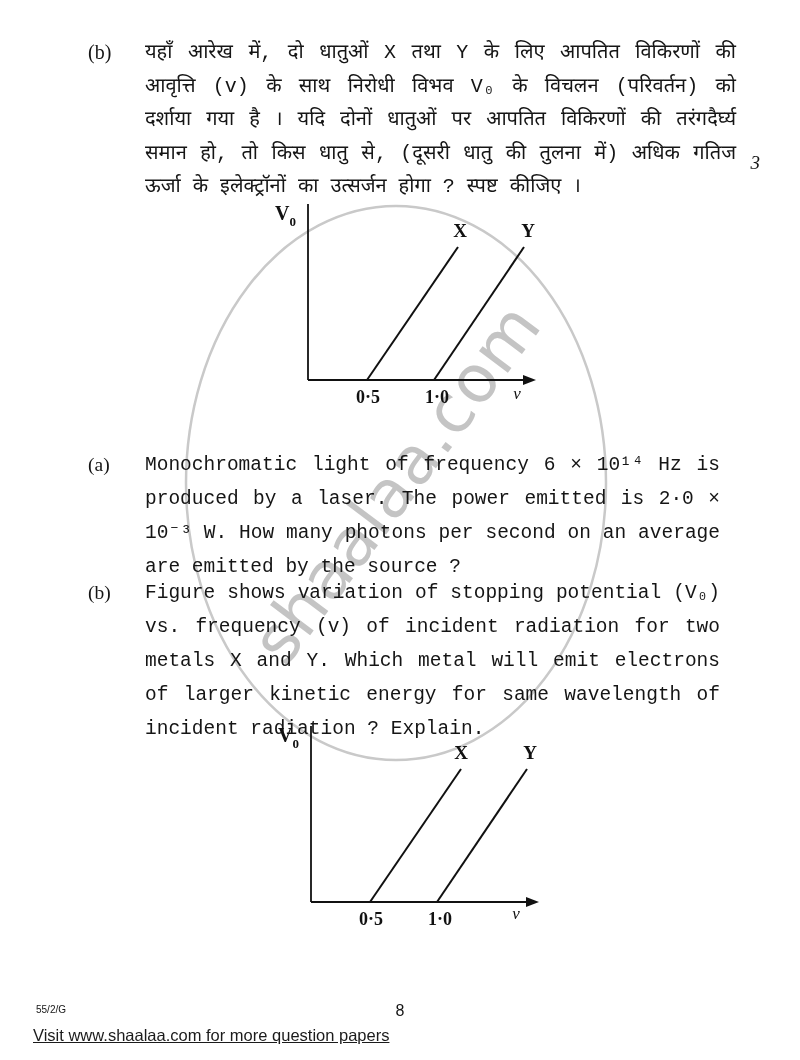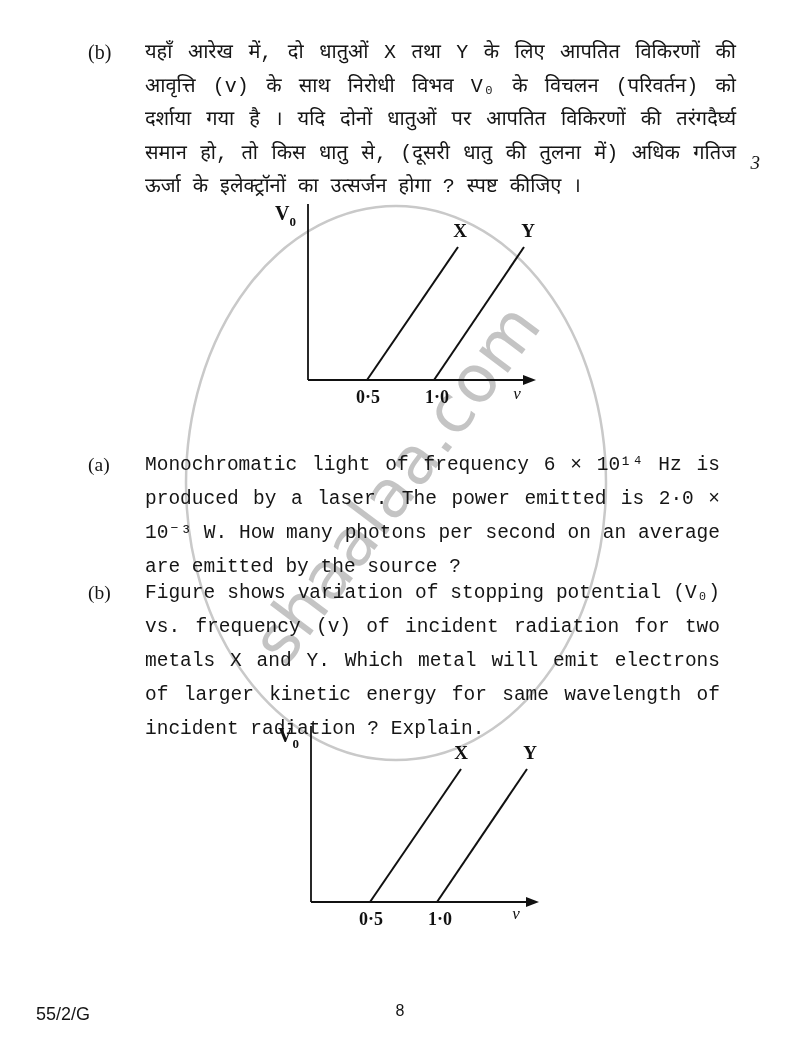--- a/index.html
+++ b/index.html
@@ -21,21 +21,21 @@
   
   .graph-wrap { position:absolute; width:290px; height:228px; }
   .graph-1 { left:255px; top:190px; }
   .graph-2 { left:258px; top:712px; }
   .graph text { font-family:"Liberation Serif","DejaVu Serif",serif; fill:#111; }
   .graph .axis-label { font-weight:bold; font-size:20px; }
   .graph .metal-label { font-weight:bold; font-size:19px; }
   .graph .tick-label { font-weight:bold; font-size:18px; }
   .graph .v-label { font-style:italic; font-size:17px; }
   
-  .footer-code { position:absolute; left:36px; top:1004px; font-family:"Liberation Sans","DejaVu Sans",sans-serif; font-size:18px; }
+  .footer-code { position:absolute; left:36px; top:1004px; font-family:"Liberation Sans","DejaVu Sans",sans-serif; font-size:10px; }
   .footer-page { position:absolute; left:50%; transform:translateX(-50%); top:1002px; font-family:"Liberation Sans","DejaVu Sans",sans-serif; font-size:16px; }
   .footer-visit { position:absolute; left:33px; top:1026px; font-family:"Liberation Sans","DejaVu Sans",sans-serif; font-size:16.5px; text-decoration:underline; color:#1b1b1b; }
 </style>
 </head>
 <body>
 
 <div class="sheet">
 
   <svg class="watermark" width="800" height="1060" viewBox="0 0 800 1060">
     <ellipse cx="396" cy="483" rx="210" ry="277" fill="none" stroke="#c9c9c9" stroke-width="2.5"></ellipse>
@@ -85,14 +85,15 @@
       <text x="203" y="47" text-anchor="middle" class="metal-label">X</text>
       <text x="272" y="47" text-anchor="middle" class="metal-label">Y</text>
       <text x="113" y="213" text-anchor="middle" class="tick-label">0·5</text>
       <text x="182" y="213" text-anchor="middle" class="tick-label">1·0</text>
       <text x="258" y="207" text-anchor="middle" class="v-label">v</text>
     </svg>
   </div>
 
   <div class="footer-code">55/2/G</div>
   <div class="footer-page">8</div>
+  <div class="footer-visit">Visit www.shaalaa.com for more question papers</div>
 
 </div>
 
 </body></html>

